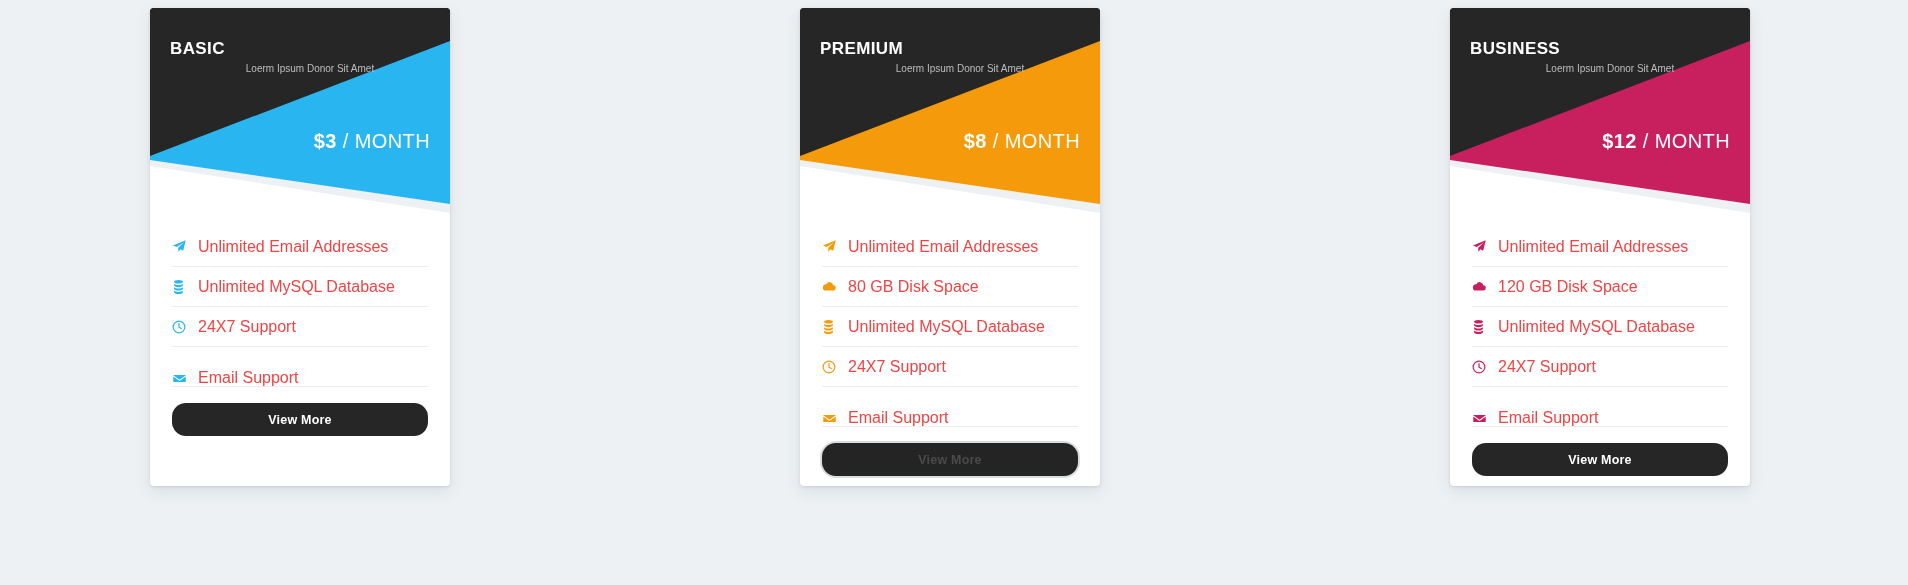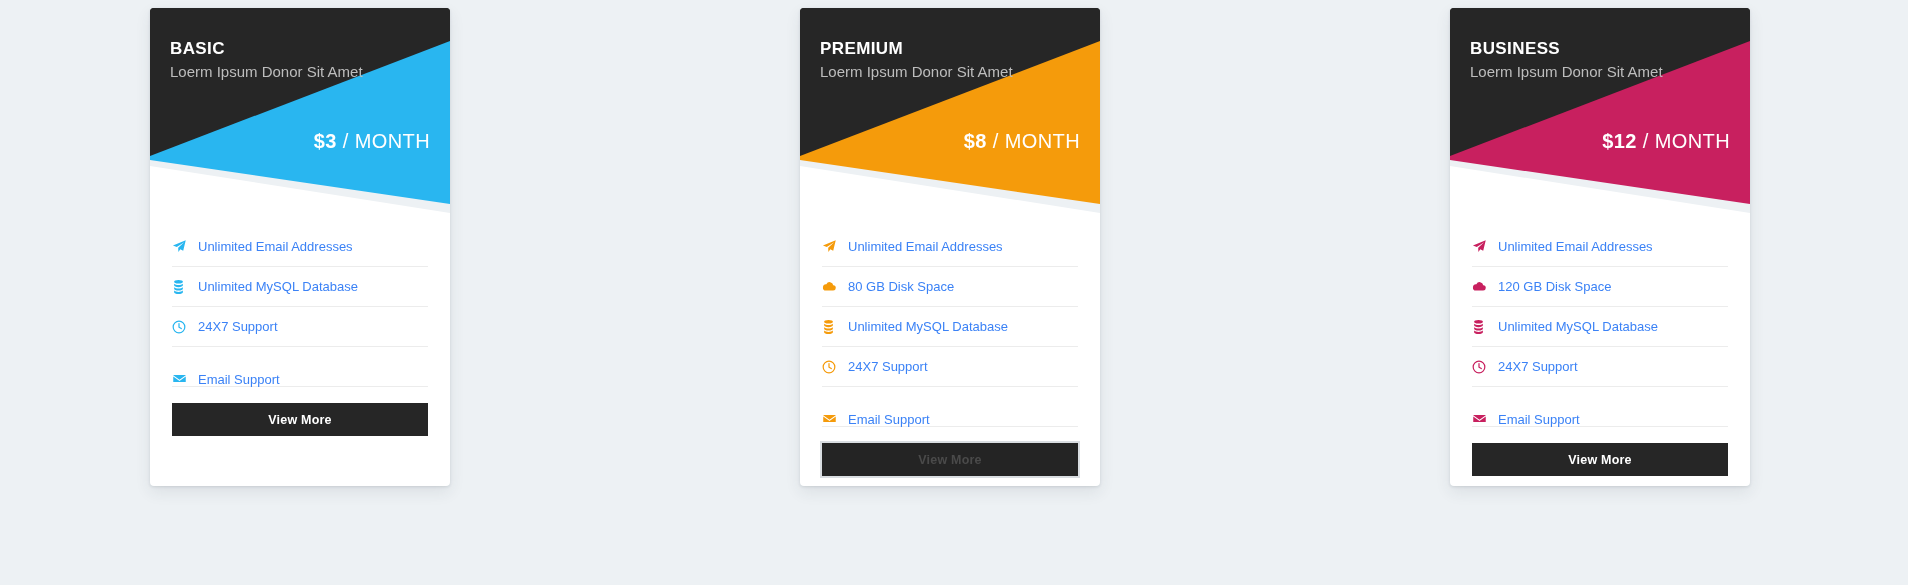--- a/index.html
+++ b/index.html
@@ -55,24 +55,25 @@
   .plan-name {
     color: #ffffff;
     font-size: 17px;
     font-weight: bold;
     letter-spacing: 0.4px;
     line-height: 1.1;
     margin: 0 0 4px 0;
   }
   .plan-sub {
     color: #bdbdbd;
-    font-size: 15px;
+    font-size: 10px;
     font-weight: normal;
     line-height: 1.2;
     margin: 0;
+    text-align: center;
   }
 
   .plan-price {
     position: absolute;
     z-index: 3;
     right: 20px;
     top: 122px;
     color: #ffffff;
     font-size: 20px;
     font-weight: normal;
@@ -98,37 +99,37 @@
   .feature-icon {
     width: 26px;
     flex: 0 0 26px;
     display: flex;
     align-items: center;
     justify-content: flex-start;
   }
   .feature-icon svg { display: block; }
 
   .feature-label {
-    font-size: 13px;
-    color: #3b82f6;
+    font-size: 16px;
+    color: #ef4444;
     line-height: 1;
     white-space: nowrap;
   }
 
   
   .btn-wrap {
     padding: 16px 22px 0 22px;
   }
   .view-more {
     display: block;
     width: 100%;
     box-sizing: border-box;
     height: 33px;
     border: 0;
-    border-radius: 0;
+    border-radius: 14px;
     background: #262626;
     color: #ffffff;
     font-family: "Liberation Sans", sans-serif;
     font-size: 12.5px;
     font-weight: bold;
     letter-spacing: 0.2px;
     cursor: pointer;
     padding: 8px;
   }
   .view-more.is-pressed {

